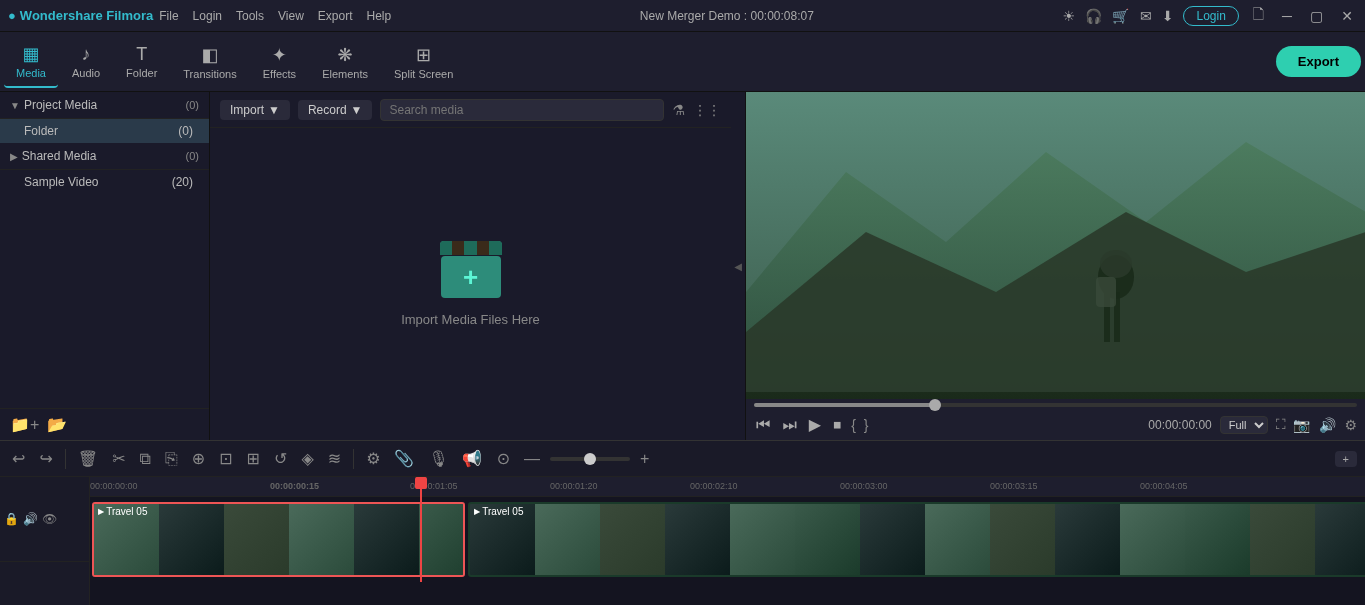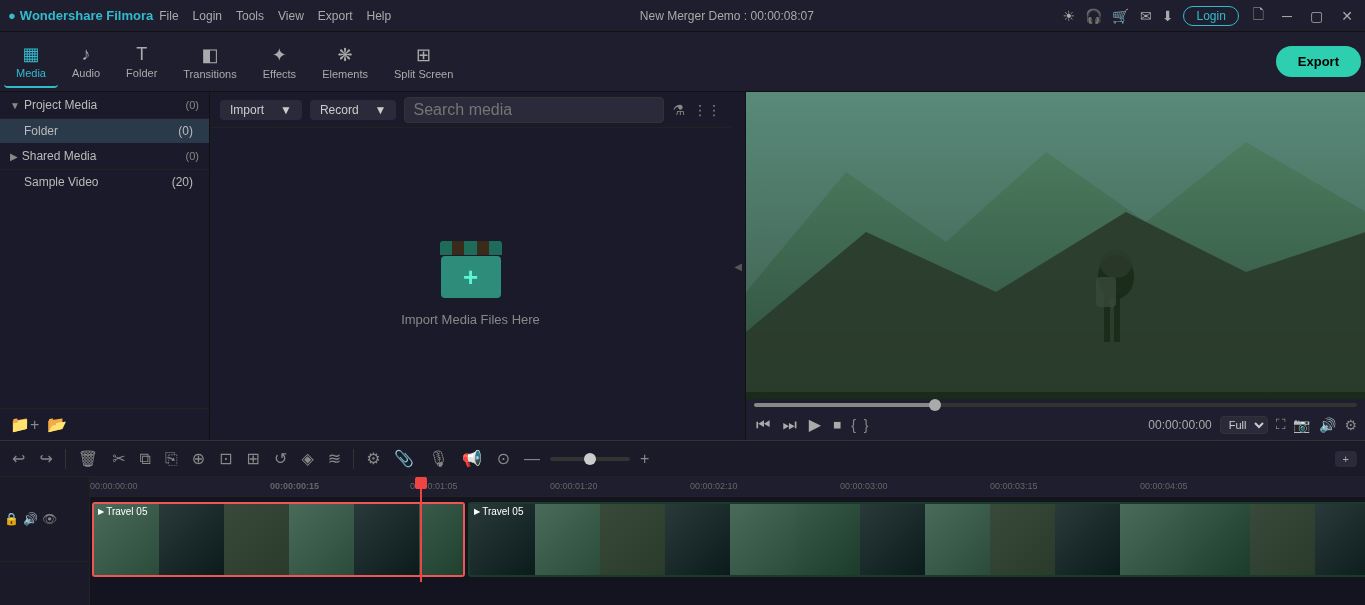--- a/index.html
+++ b/index.html
@@ -36,22 +36,22 @@
     .panel-section .ps-title { font-size: 12px; }
     .panel-section .ps-count { color: #888; font-size: 11px; }
     .panel-sub-item { display: flex; align-items: center; justify-content: space-between; padding: 5px 16px 5px 24px; cursor: pointer; color: #bbb; }
     .panel-sub-item.active { background: #2a3a4a; }
     #panel-footer { display: flex; align-items: center; gap: 8px; padding: 6px 10px; margin-top: auto; border-top: 1px solid #222; }
     .pf-icon { color: #888; font-size: 16px; cursor: pointer; }
 
     
     #media-area { flex: 1; background: #1a1a2a; display: flex; flex-direction: column; }
     #media-toolbar { display: flex; align-items: center; padding: 6px 10px; gap: 8px; border-bottom: 1px solid #222; height: 36px; }
-    .mt-btn { background: #2a2a3a; border: none; color: #ccc; border-radius: 4px; padding: 3px 10px; font-size: 12px; cursor: pointer; display: flex; gap: 16px; }
-    #search-box { flex: 1; background: #2a2a3a; border: 1px solid #333; border-radius: 4px; padding: 3px 8px; color: #e5e5e5; font-size: 16px; outline: none; }
+    .mt-btn { background: #2a2a3a; border: none; color: #ccc; border-radius: 4px; padding: 3px 10px; font-size: 12px; cursor: pointer; display: flex; gap: 4px; }
+    #search-box { flex: 1; background: #2a2a3a; border: 1px solid #333; border-radius: 4px; padding: 3px 8px; color: #e5e5e5; font-size: 12px; outline: none; }
     .mt-icon { color: #888; font-size: 14px; cursor: pointer; }
     #media-content { flex: 1; display: flex; flex-direction: column; align-items: center; justify-content: center; }
     .clap-body { width: 60px; height: 42px; background: #2d8c7a; border-radius: 4px; display: flex; align-items: center; justify-content: center; }
     .clap-top { width: 60px; height: 14px; background: #2d8c7a; border-radius: 4px 4px 0 0; display: flex; overflow: hidden; margin-bottom: 1px; }
     #import-text { color: #888; font-size: 13px; }
 
     
     #preview-panel { width: 620px; background: #000; display: flex; flex-direction: column; border-left: 1px solid #111; }
     #preview-video { flex: 1; background: #111; position: relative; overflow: hidden; }
     .video-bg { width: 100%; height: 100%; background: linear-gradient(135deg, #1a2a1a 0%, #2a3a2a 30%, #3a4a3a 60%, #1a1a2a 100%); display: flex; align-items: center; justify-content: center; position: relative; overflow: hidden; }

